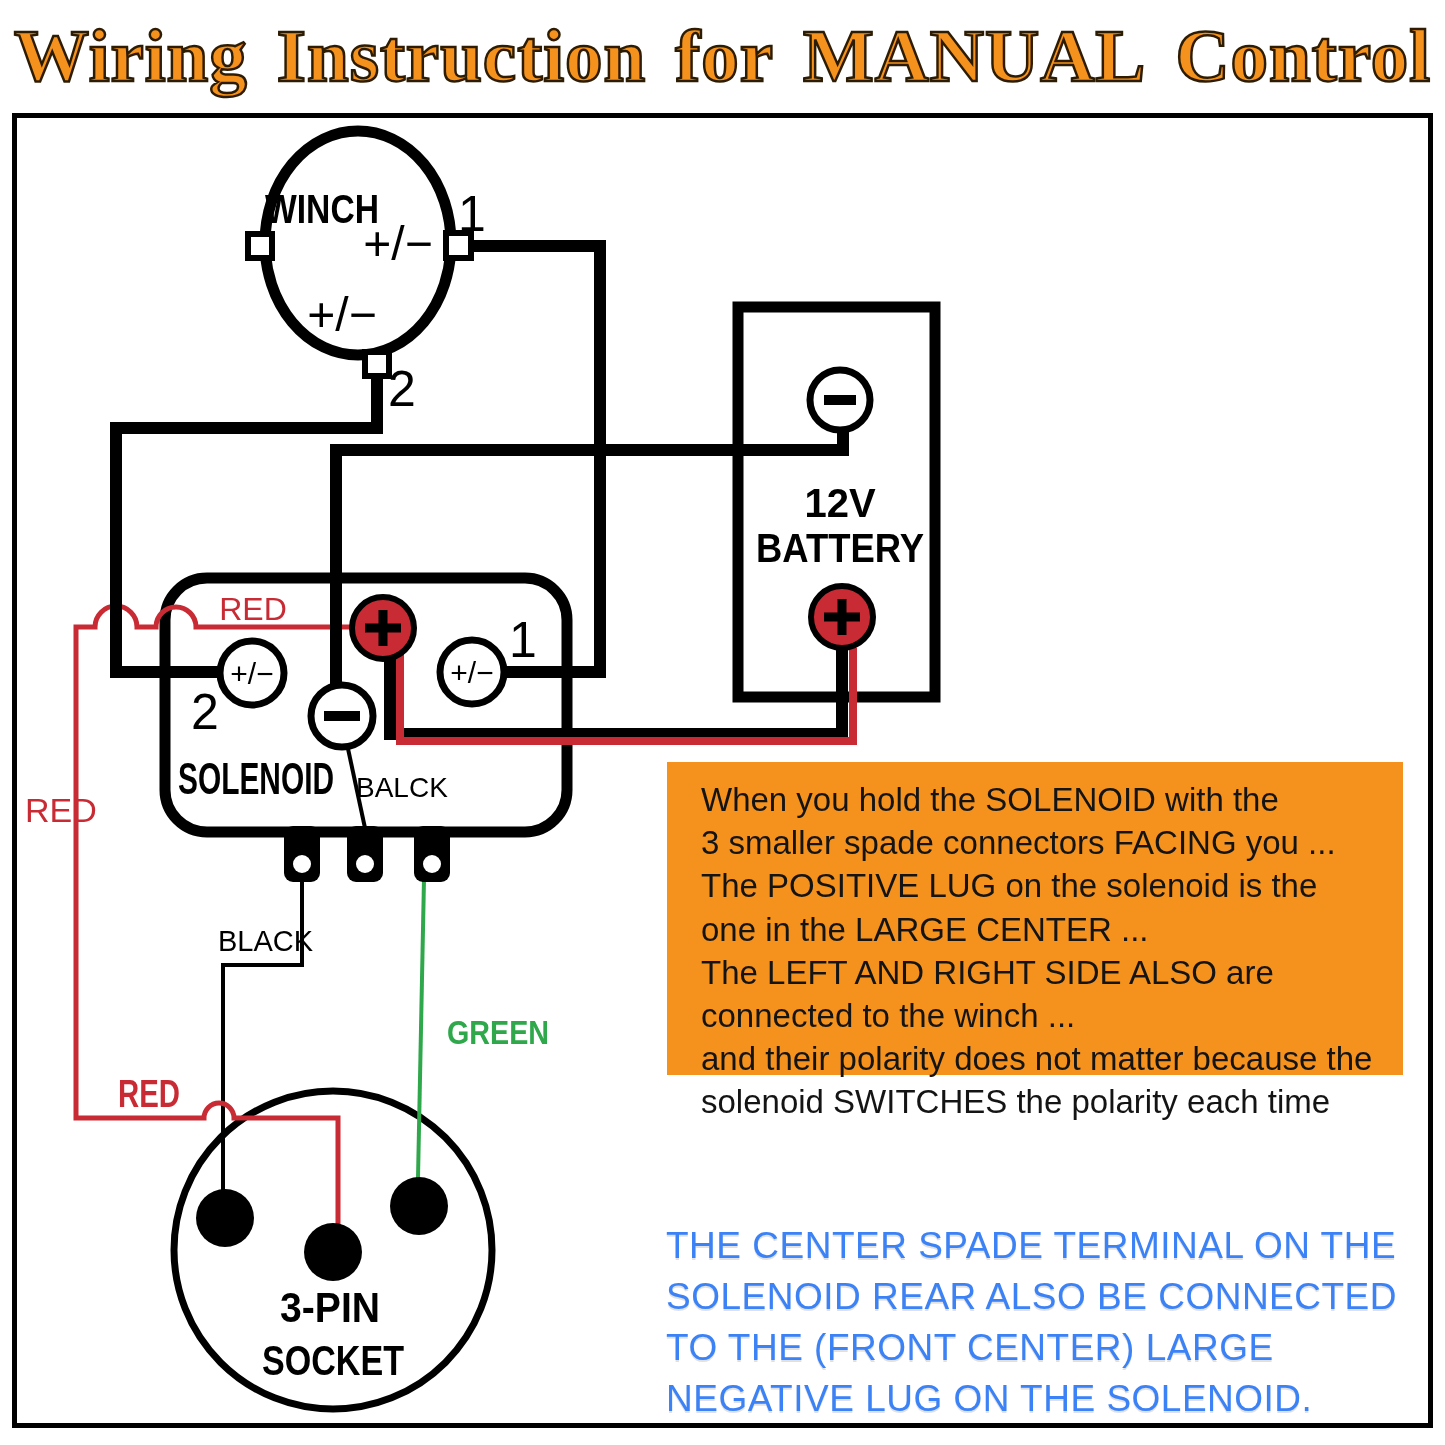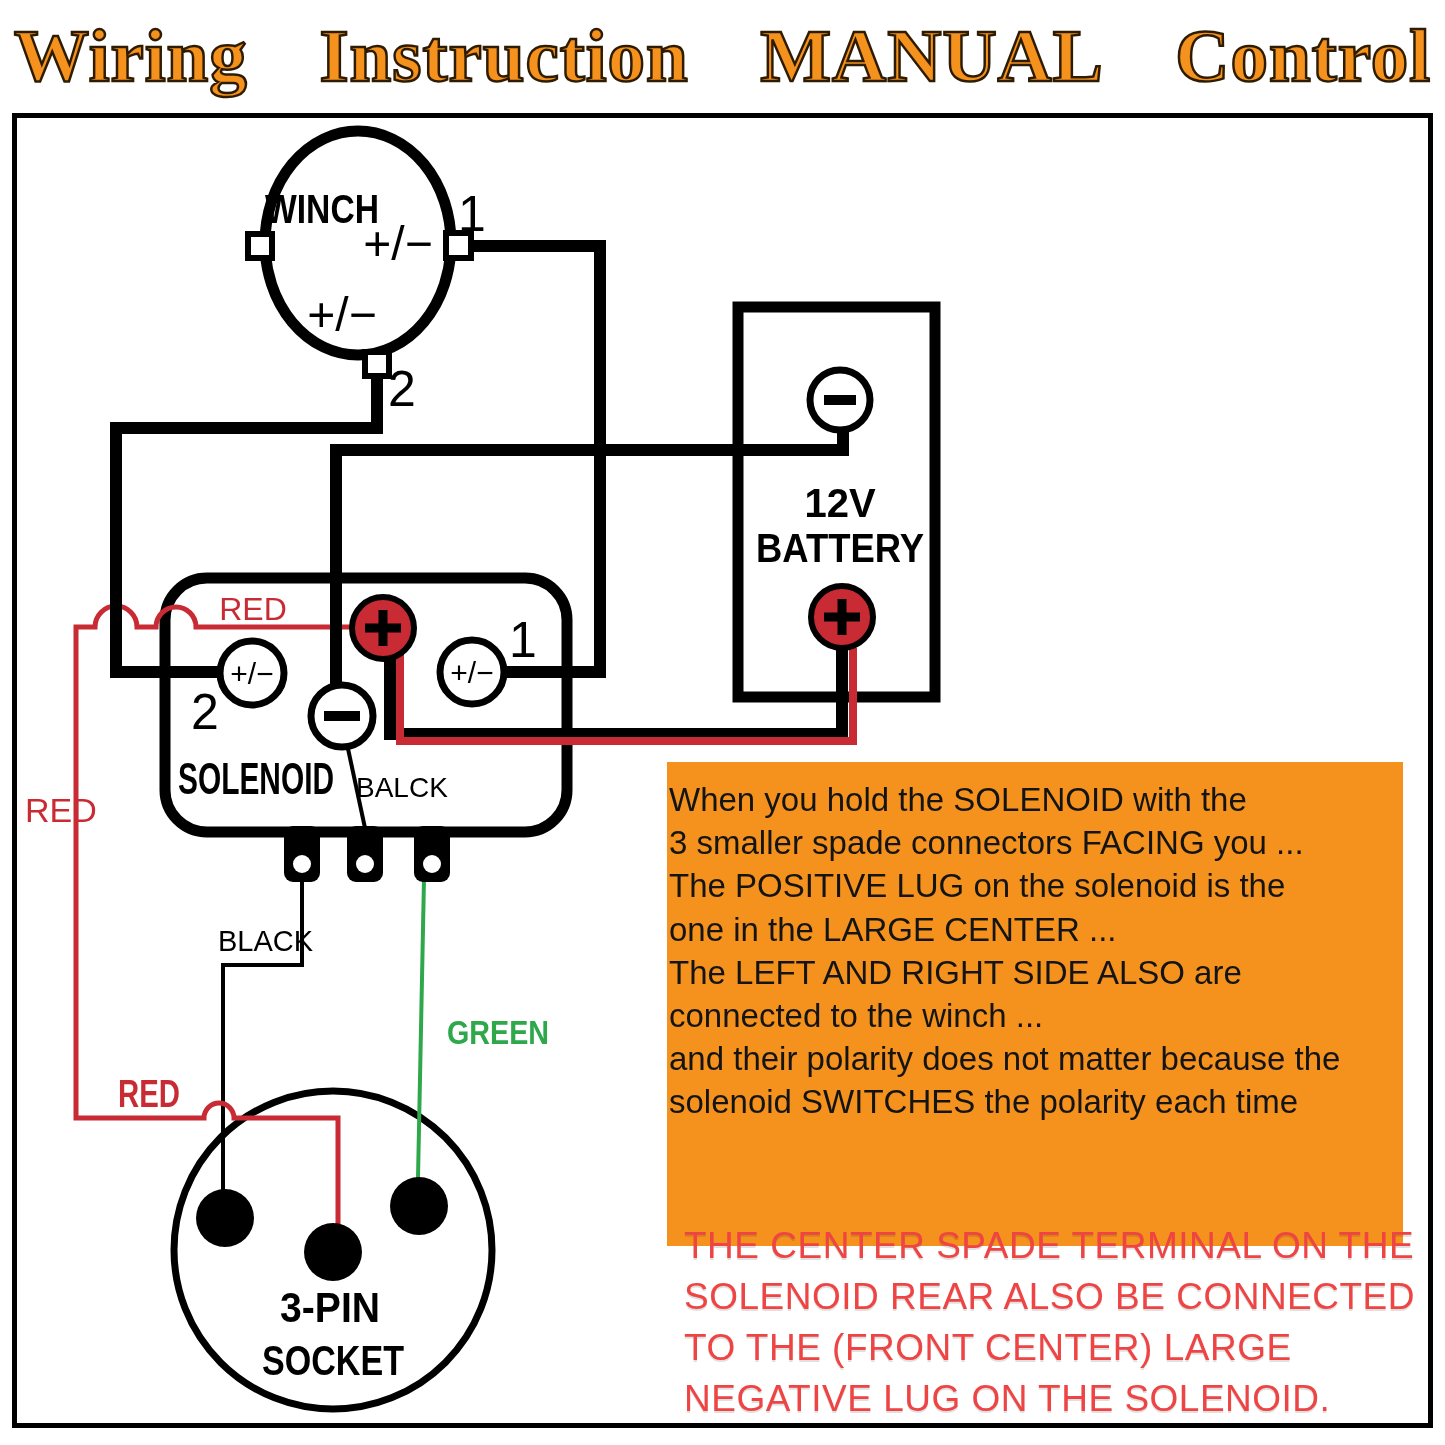--- a/index.html
+++ b/index.html
@@ -4,36 +4,37 @@
 <style>
   html,body{margin:0;padding:0;background:#fff;}
   .page{position:relative;width:1445px;height:1445px;background:#fff;overflow:hidden;
         font-family:"Liberation Sans",sans-serif;}
   .title{position:absolute;top:4px;left:0;right:0;display:flex;justify-content:space-between;
          padding:0 14px;font-family:"Liberation Serif",serif;font-weight:bold;font-size:75px;
          color:var(--orange);-webkit-text-stroke:2.5px #2e1c02;letter-spacing:1px;line-height:104px;align-items:center;}
   .border-box{position:absolute;left:12px;top:113px;width:1421px;height:1315px;
               border:5px solid #000;box-sizing:border-box;background:transparent;}
   svg.diagram{position:absolute;left:0;top:0;z-index:2;}
-  .orange-box{position:absolute;left:667px;top:762px;width:736px;height:484px;z-index:3;
-              background:var(--orange);box-sizing:border-box;padding:16px 0 0 2px;}
+  .orange-box{position:absolute;left:667px;top:762px;width:736px;height:313px;z-index:3;
+              background:var(--orange);box-sizing:border-box;padding:16px 0 0 34px;}
   .orange-box div{font-size:33px;line-height:43.2px;color:#141414;white-space:nowrap;}
-  .bottom-note{position:absolute;left:684px;top:1220px;z-index:3;color:#ef4444;}
+  .bottom-note{position:absolute;left:666px;top:1220px;z-index:3;color:#3b82f6;}
   .bottom-note div{font-size:37px;line-height:51px;white-space:nowrap;letter-spacing:0.5px;
                    text-shadow:0 2px 0 rgba(0,0,0,0.12);}
   text{font-family:"Liberation Sans",sans-serif;}
 </style>
 </head>
 <body>
 
 <div class="page">
 
   <div class="title">
     <span>Wiring</span>
     <span>Instruction</span>
+    <span>for</span>
     <span>MANUAL</span>
     <span>Control</span>
   </div>
 
   <div class="border-box"></div>
 
   <svg class="diagram" width="1445" height="1445" viewBox="0 0 1445 1445">
 
     <circle cx="333" cy="1250" r="159" fill="#fff" stroke="#000" stroke-width="7"></circle>
 

